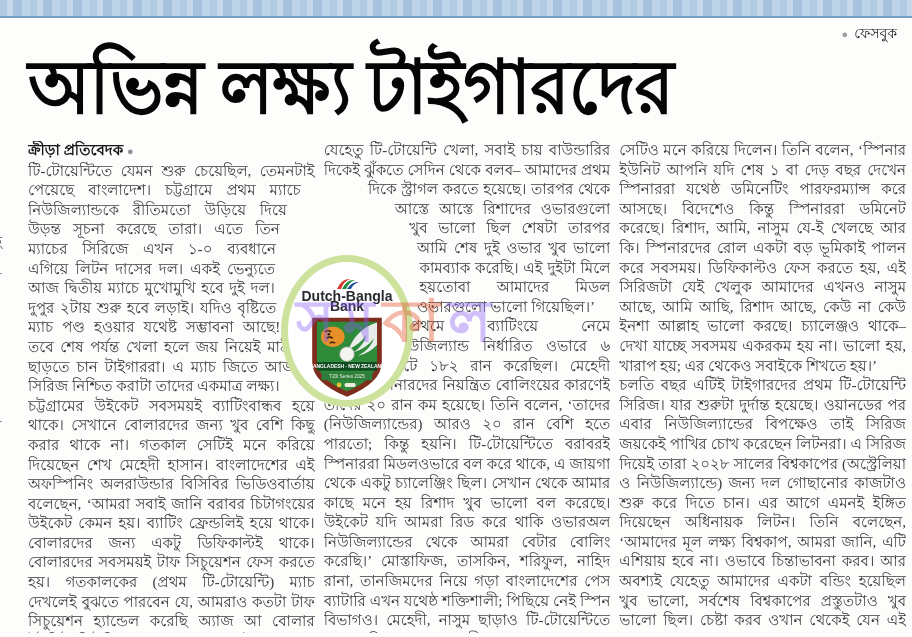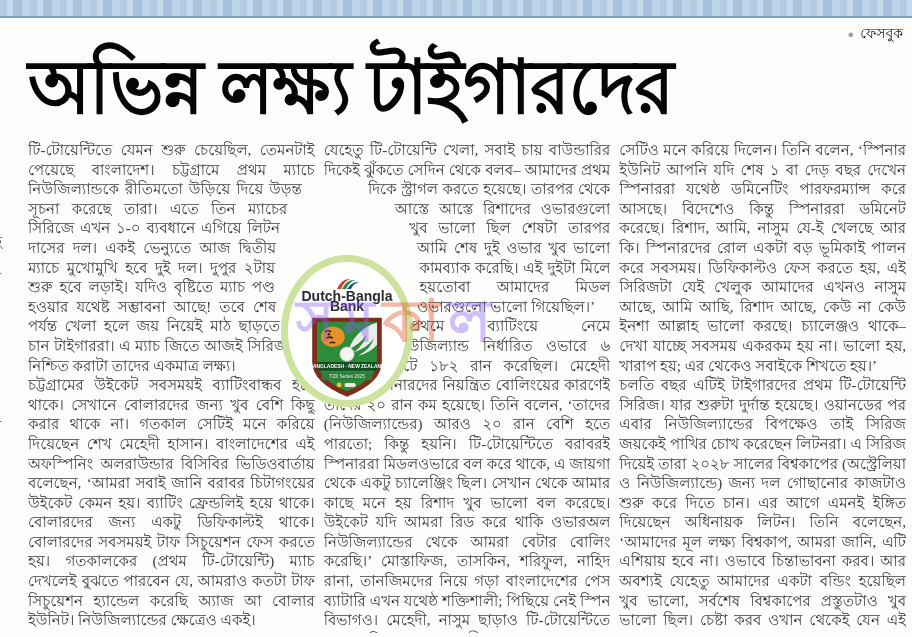--- a/index.html
+++ b/index.html
@@ -5,21 +5,21 @@
   html,body{margin:0;padding:0;background:#e9e9e9;}
   #page{position:relative;width:912px;height:637px;background:#fdfdfc;overflow:hidden;
         font-family:"Liberation Serif", serif;}
   
   #photo-strip{position:absolute;left:0;top:0;width:912px;height:16px;
      background:repeating-linear-gradient(90deg,#b0cbe2 0 7px,#c6d9eb 7px 13px,#a6c2dc 13px 22px,#bdd3e7 22px 30px);
      border-bottom:2px solid #76a0c8;}
   
   #topbar{position:absolute;left:3px;top:22px;width:906px;height:18px;font-size:14px;color:#141414;}
   #topbar .left{position:absolute;left:0;top:0;white-space:nowrap;}
-  #topbar .right{position:absolute;right:6px;top:0;white-space:nowrap;}
+  #topbar .right{position:absolute;right:12px;top:0;white-space:nowrap;}
   #topbar .bullet{color:#9aa0a6;font-size:11px;margin-right:6px;}
   
   #headline{position:absolute;left:28px;top:40px;width:880px;height:96px;
      font-size:72px;line-height:92px;font-weight:900;color:#050505;white-space:nowrap;
      letter-spacing:-1px;transform:scaleY(1.04);transform-origin:left top;}
   
   #cols{position:absolute;left:28px;top:141px;width:878px;height:492px;display:flex;gap:9px;}
   .col{flex:1 1 0;font-size:15px;line-height:19.6px;color:#3d3d3d;text-align:justify;overflow:hidden;}
   .col p{margin:0;}
   .byline{font-weight:bold;color:#151515;}
@@ -51,20 +51,21 @@
 
   <div id="topbar">
     <span class="right"><span class="bullet">●</span><span>ফেসবুক</span></span>
   </div>
 
   <div id="headline">অভিন্ন লক্ষ্য টাইগারদের</div>
 
   <div id="cols">
     <div class="col">
       <span class="spacer-r"></span>
+      <p class="byline"><span>ক্রীড়া প্রতিবেদক</span> <span class="bullet">●</span></p>
       <p>টি-টোয়েন্টিতে যেমন শুরু চেয়েছিল, তেমনটাই পেয়েছে বাংলাদেশ। চট্টগ্রামে প্রথম ম্যাচে নিউজিল্যান্ডকে রীতিমতো উড়িয়ে দিয়ে উড়ন্ত সূচনা করেছে তারা। এতে তিন ম্যাচের সিরিজে এখন ১-০ ব্যবধানে এগিয়ে লিটন দাসের দল। একই ভেন্যুতে আজ দ্বিতীয় ম্যাচে মুখোমুখি হবে দুই দল। দুপুর ২টায় শুরু হবে লড়াই। যদিও বৃষ্টিতে ম্যাচ পণ্ড হওয়ার যথেষ্ট সম্ভাবনা আছে! তবে শেষ পর্যন্ত খেলা হলে জয় নিয়েই মাঠ ছাড়তে চান টাইগাররা। এ ম্যাচ জিতে আজই সিরিজ নিশ্চিত করাটা তাদের একমাত্র লক্ষ্য।</p>
       <p>চট্টগ্রামের উইকেট সবসময়ই ব্যাটিংবান্ধব হয়ে থাকে। সেখানে বোলারদের জন্য খুব বেশি কিছু করার থাকে না। গতকাল সেটিই মনে করিয়ে দিয়েছেন শেখ মেহেদী হাসান। বাংলাদেশের এই অফস্পিনিং অলরাউন্ডার বিসিবির ভিডিওবার্তায় বলেছেন, ‘আমরা সবাই জানি বরাবর চিটাগংয়ের উইকেট কেমন হয়। ব্যাটিং ফ্রেন্ডলিই হয়ে থাকে। বোলারদের জন্য একটু ডিফিকাল্টই থাকে। বোলারদের সবসময়ই টাফ সিচুয়েশন ফেস করতে হয়। গতকালকের (প্রথম টি-টোয়েন্টি) ম্যাচ দেখলেই বুঝতে পারবেন যে, আমরাও কতটা টাফ সিচুয়েশন হ্যান্ডেল করেছি অ্যাজ আ বোলার ইউনিট। নিউজিল্যান্ডের ক্ষেত্রেও একই।</p>
     </div>
     <div class="col">
       <span class="spacer-l"></span>
       <p>যেহেতু টি-টোয়েন্টি খেলা, সবাই চায় বাউন্ডারির দিকেই ঝুঁকতে সেদিন থেকে বলব– আমাদের প্রথম দিকে স্ট্রাগল করতে হয়েছে। তারপর থেকে আস্তে আস্তে রিশাদের ওভারগুলো খুব ভালো ছিল শেষটা তারপর আমি শেষ দুই ওভার খুব ভালো কামব্যাক করেছি। এই দুইটা মিলে হয়তোবা আমাদের মিডল ওভারগুলো ভালো গিয়েছিল।’</p>
       <p>প্রথমে ব্যাটিংয়ে নেমে নিউজিল্যান্ড নির্ধারিত ওভারে ৬ উইকেটে ১৮২ রান করেছিল। মেহেদী জানান, স্পিনারদের নিয়ন্ত্রিত বোলিংয়ের কারণেই তাদের ২০ রান কম হয়েছে। তিনি বলেন, ‘তাদের (নিউজিল্যান্ডের) আরও ২০ রান বেশি হতে পারতো; কিন্তু হয়নি। টি-টোয়েন্টিতে বরাবরই স্পিনাররা মিডলওভারে বল করে থাকে, এ জায়গা থেকে একটু চ্যালেঞ্জিং ছিল। সেখান থেকে আমার কাছে মনে হয় রিশাদ খুব ভালো বল করেছে। উইকেট যদি আমরা রিড করে থাকি ওভারঅল নিউজিল্যান্ডের থেকে আমরা বেটার বোলিং করেছি।’ মোস্তাফিজ, তাসকিন, শরিফুল, নাহিদ রানা, তানজিমদের নিয়ে গড়া বাংলাদেশের পেস ব্যাটারি এখন যথেষ্ঠ শক্তিশালী; পিছিয়ে নেই স্পিন বিভাগও। মেহেদী, নাসুম ছাড়াও টি-টোয়েন্টিতে আছেন রিশাদ। শেখ মেহেদী</p>
     </div>
     <div class="col">
       <p>সেটিও মনে করিয়ে দিলেন। তিনি বলেন, ‘স্পিনার ইউনিট আপনি যদি শেষ ১ বা দেড় বছর দেখেন স্পিনাররা যথেষ্ঠ ডমিনেটিং পারফরম্যান্স করে আসছে। বিদেশেও কিন্তু স্পিনাররা ডমিনেট করেছে। রিশাদ, আমি, নাসুম যে-ই খেলছে আর কি। স্পিনারদের রোল একটা বড় ভূমিকাই পালন করে সবসময়। ডিফিকাল্টও ফেস করতে হয়, এই সিরিজটা যেই খেলুক আমাদের এখনও নাসুম আছে, আমি আছি, রিশাদ আছে, কেউ না কেউ ইনশা আল্লাহ ভালো করছে। চ্যালেঞ্জও থাকে– দেখা যাচ্ছে সবসময় একরকম হয় না। ভালো হয়, খারাপ হয়; এর থেকেও সবাইকে শিখতে হয়।’</p>

